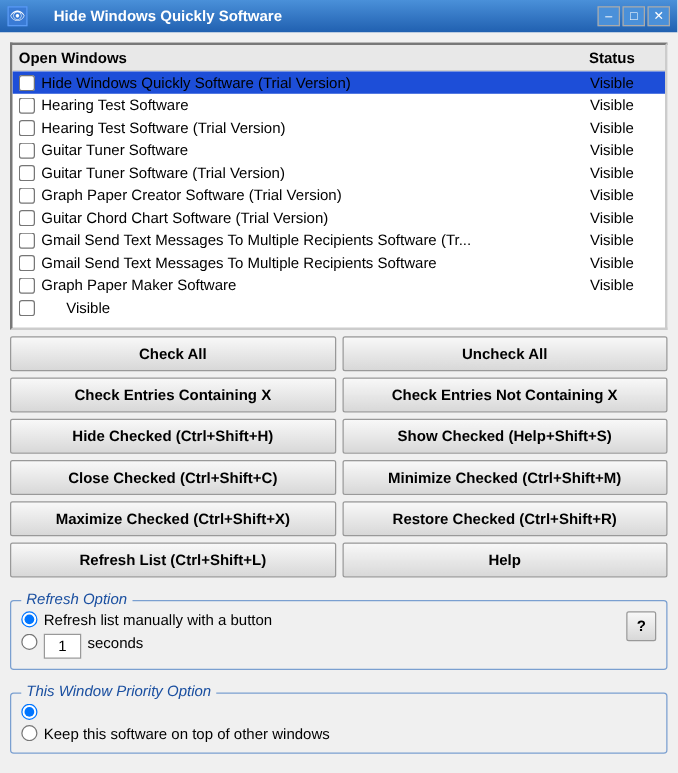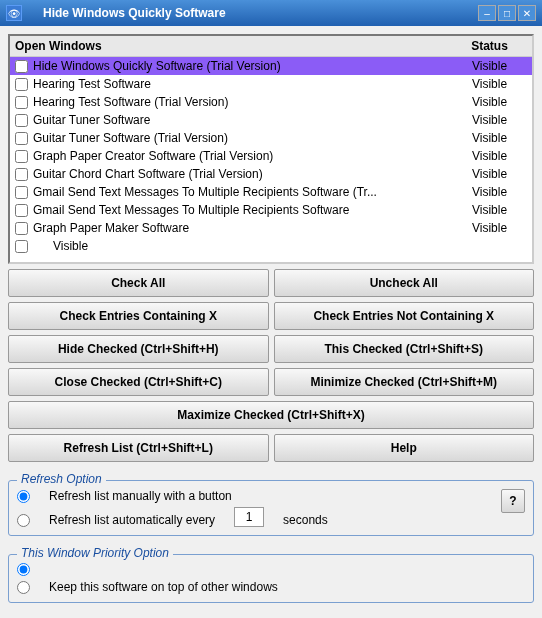--- a/index.html
+++ b/index.html
@@ -92,21 +92,21 @@
     .list-scroll::-webkit-scrollbar { width: 14px; }
     .list-scroll::-webkit-scrollbar-track { background: #f0f0f0; border-left: 1px solid #ccc; }
     .list-scroll::-webkit-scrollbar-thumb { background: #c0c0c0; border: 2px solid #f0f0f0; }
     .list-item {
       display: flex;
       align-items: center;
       padding: 2px 5px;
       cursor: pointer;
     }
     .list-item.selected {
-      background: #8b5cf6;
+      background: #1d4ed8;
       color: black;
     }
     .list-item input[type=checkbox] {
       margin-right: 5px;
       flex-shrink: 0;
     }
     .list-item .item-name { flex: 1; font-size: 12px; overflow: hidden; text-overflow: ellipsis; white-space: nowrap; }
     .list-item .item-status { width: 75px; text-align: center; font-size: 12px; flex-shrink: 0; }
 
     .btn-row {
@@ -138,22 +138,22 @@
       top: -9px;
       left: 8px;
       background: #f0f0f0;
       padding: 0 4px;
       font-size: 12px;
       color: #1a4fa0;
       font-style: italic;
     }
     .radio-row {
       display: flex;
-      align-items: flex-end;
-      gap: 19px;
+      align-items: flex-start;
+      gap: 5px;
       margin-bottom: 4px;
     }
     .radio-row:last-child { margin-bottom: 0; }
     .radio-row input[type=radio] { margin: 0; }
     .radio-row label { font-size: 12px; }
     .refresh-input {
       width: 30px;
       height: 20px;
       border: 1px solid #999;
       text-align: center;
@@ -263,48 +263,48 @@
     <button class="btn">Uncheck All</button>
   </div>
 
   <div class="btn-row">
     <button class="btn">Check Entries Containing X</button>
     <button class="btn">Check Entries Not Containing X</button>
   </div>
 
   <div class="btn-row">
     <button class="btn">Hide Checked (Ctrl+Shift+H)</button>
-    <button class="btn">This Checked (Ctrl+Shift+S)</button>
+    <button class="btn">Show Checked (Help+Shift+S)</button>
   </div>
 
   <div class="btn-row">
     <button class="btn">Close Checked (Ctrl+Shift+C)</button>
     <button class="btn">Minimize Checked (Ctrl+Shift+M)</button>
   </div>
 
   <div class="btn-row">
     <button class="btn">Maximize Checked (Ctrl+Shift+X)</button>
+    <button class="btn">Restore Checked (Ctrl+Shift+R)</button>
   </div>
 
   <div class="btn-row">
     <button class="btn">Refresh List (Ctrl+Shift+L)</button>
     <button class="btn">Help</button>
   </div>
 
   <div class="group-box">
     <span class="group-box-title">Refresh Option</span>
     <div class="refresh-group-inner">
       <div class="refresh-radios">
         <div class="radio-row">
           <input type="radio" name="refresh" id="r1" checked="" style="">
           <label for="r1">Refresh list manually with a button</label>
         </div>
         <div class="radio-row">
           <input type="radio" name="refresh" id="r2" style="">
-          <label for="r2">Refresh list automatically every</label>
           <input type="text" class="refresh-input" value="1" style="">
           <span>seconds</span>
         </div>
       </div>
       <button class="help-small-btn">?</button>
     </div>
   </div>
 
   <div class="group-box">
     <span class="group-box-title">This Window Priority Option</span>

